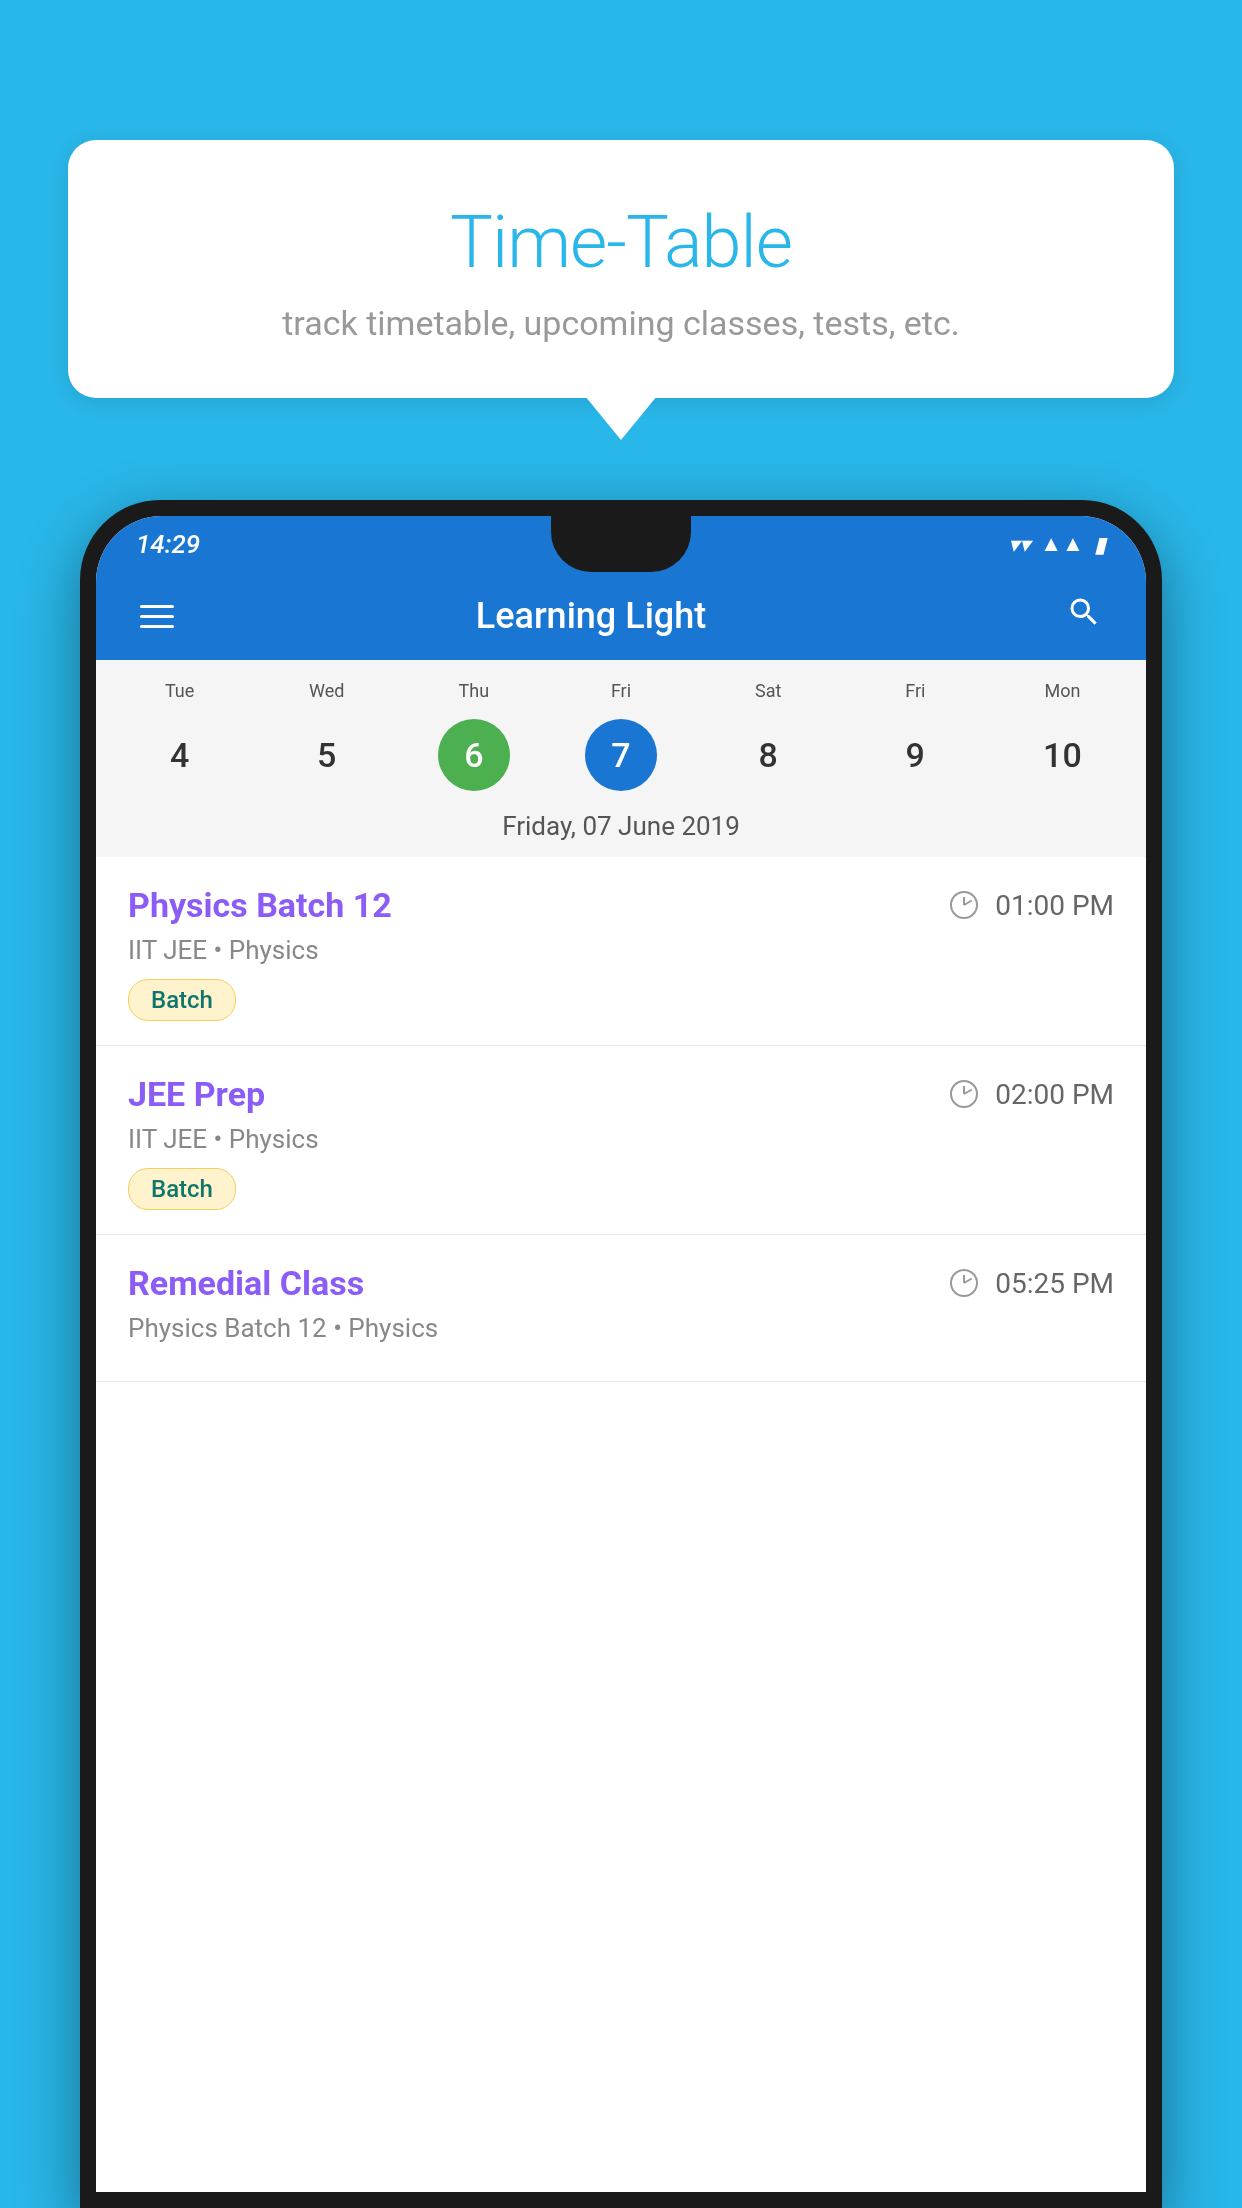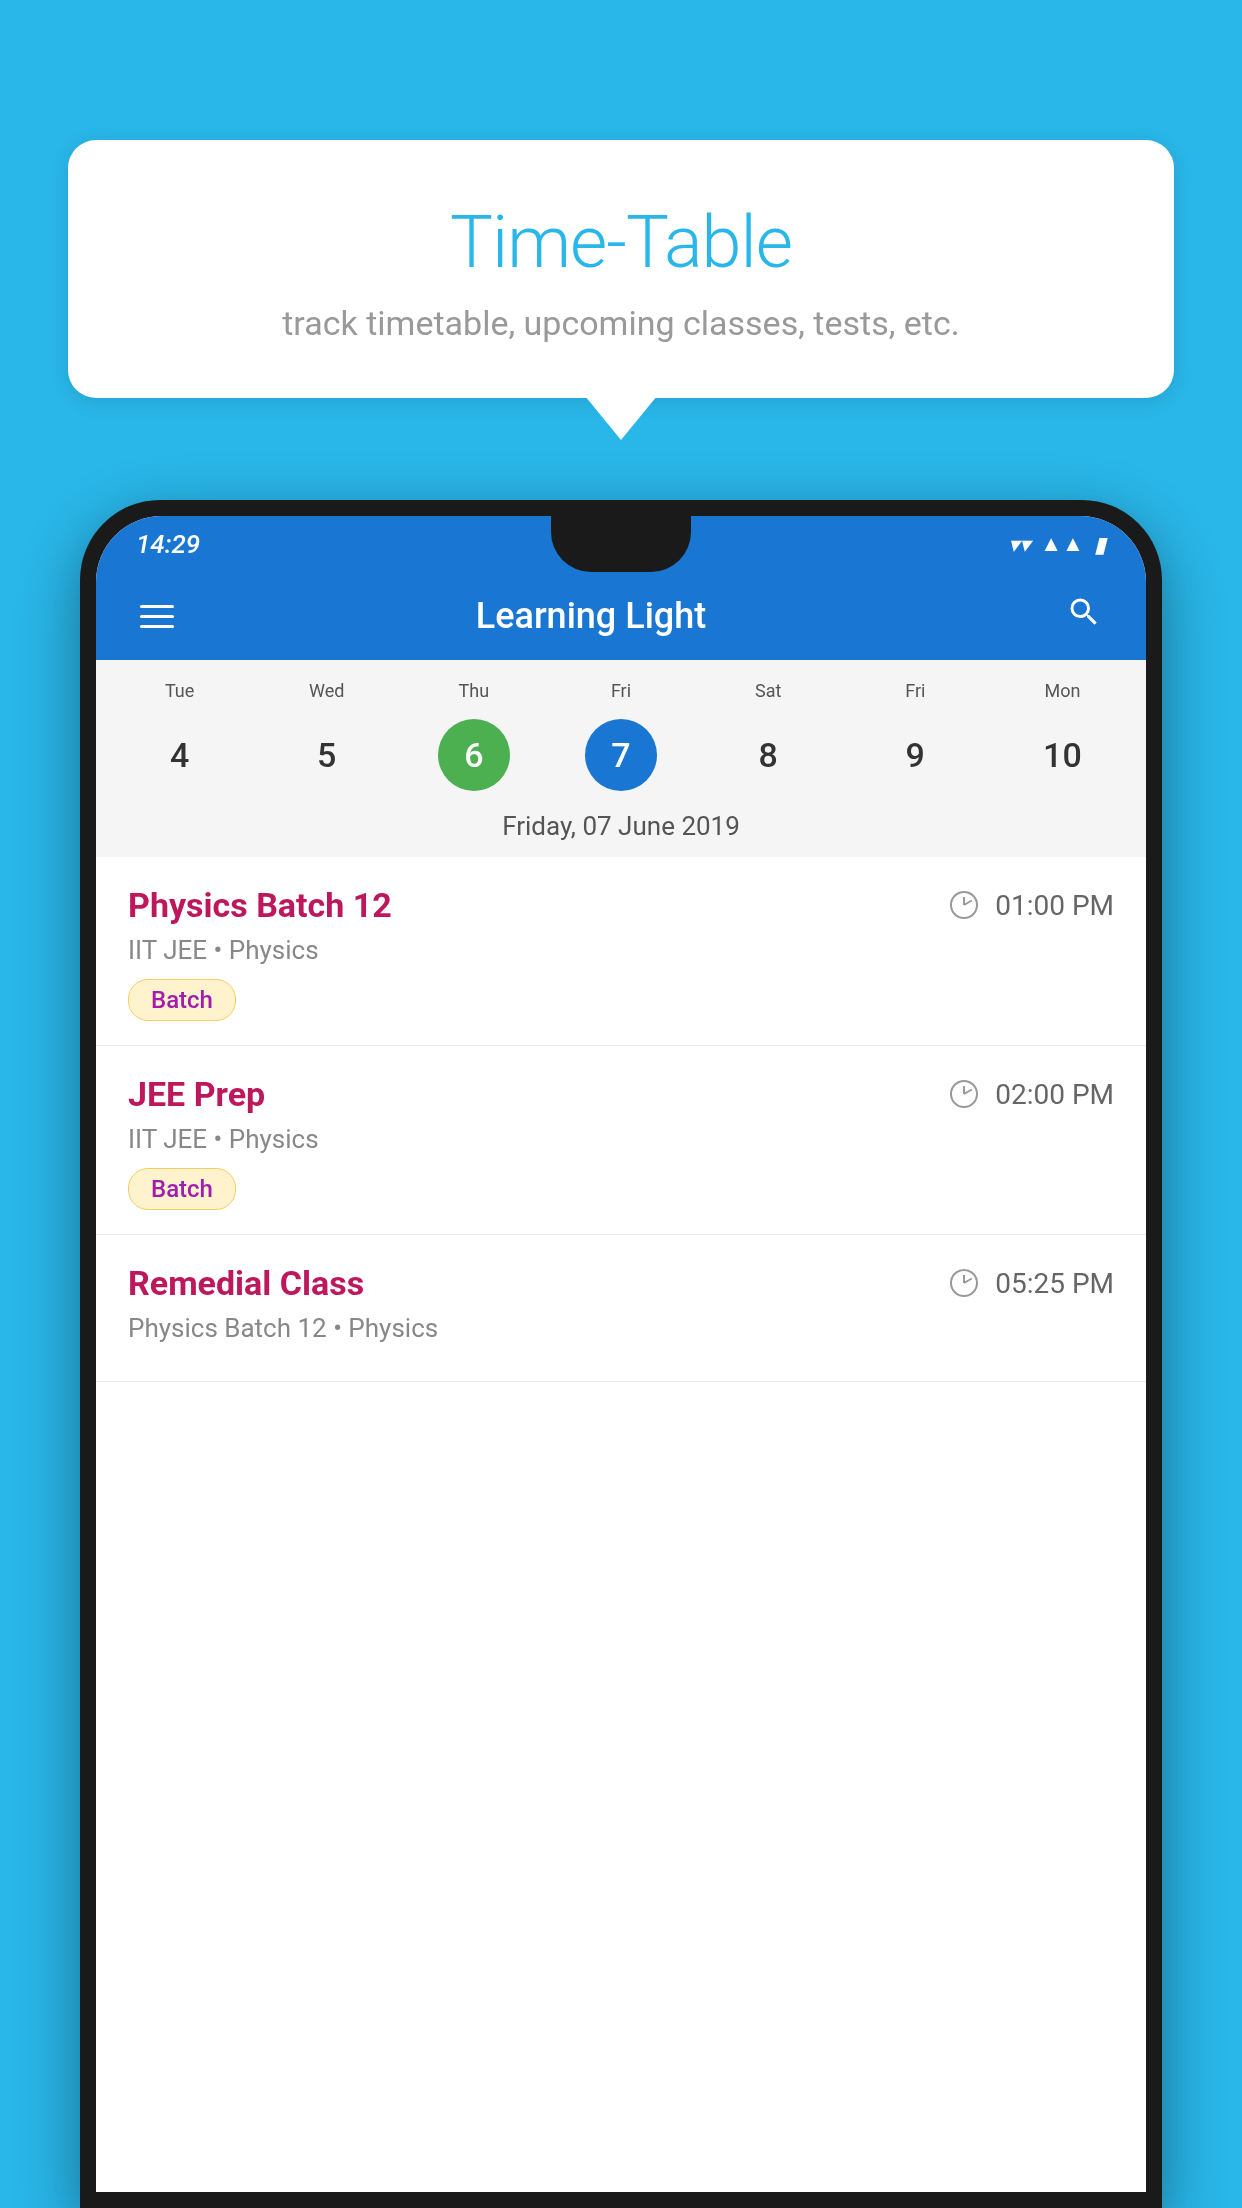--- a/index.html
+++ b/index.html
@@ -228,21 +228,21 @@
     .schedule-item-header {
       display: flex;
       justify-content: space-between;
       align-items: center;
       margin-bottom: 10px;
     }
 
     .schedule-name {
       font-size: 34px;
       font-weight: 700;
-      color: #be185d;
+      color: #8b5cf6;
     }
 
     .schedule-time {
       display: flex;
       align-items: center;
       gap: 17px;
       font-size: 28px;
       color: #666;
     }
 
@@ -288,21 +288,21 @@
     .badge {
       display: inline-block;
       padding: 6px 22px;
       border-radius: 20px;
       font-size: 24px;
       font-weight: 500;
     }
 
     .badge-batch {
       background: #fff3cd;
-      color: #a21caf;
+      color: #0f766e;
       border: 1px solid #f0d060;
     }
   </style>
 </head>
 <body>
 
 <div style="position:absolute;top:0;left:0;width:1242px;height:2208px;background:#29b6e8;"></div>
 
 <div class="tooltip-card">
   <div class="tooltip-title">Time-Table</div>

